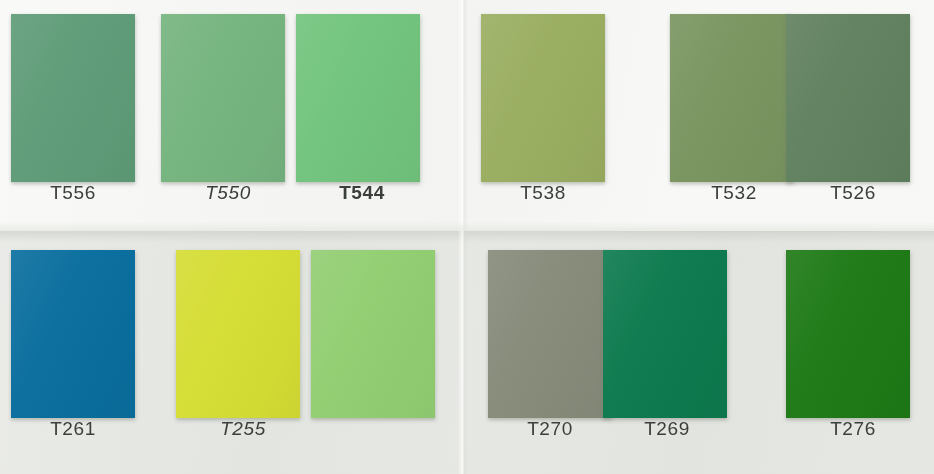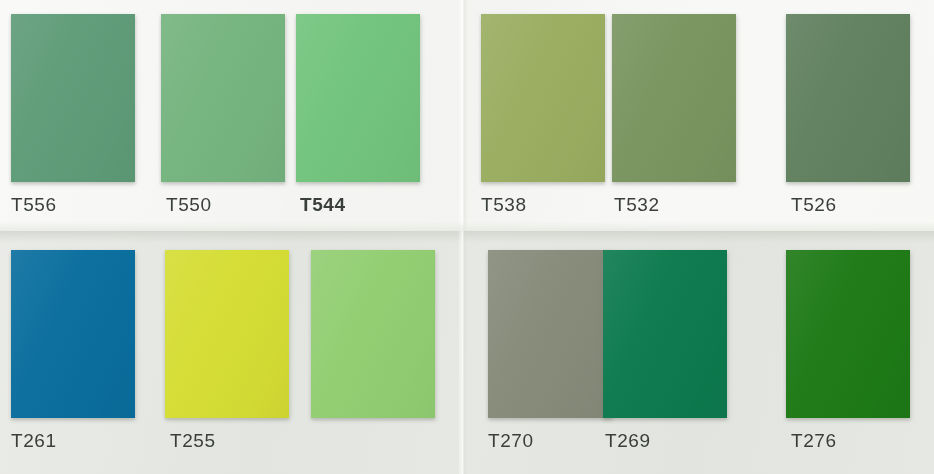--- a/index.html
+++ b/index.html
@@ -117,41 +117,41 @@
     position: absolute;
     inset: 0;
     pointer-events: none;
     background: linear-gradient(115deg,
       rgba(255,255,255,0.085) 0%,
       rgba(255,255,255,0.015) 38%,
       rgba(0,0,0,0.018) 78%,
       rgba(0,0,0,0.045) 100%);
   }
   .chip-label {
-    margin-top: 12px;
     font-size: 19px;
     letter-spacing: 0.6px;
     color: #3a3f3c;
+    text-align: center;
     width: 124px;
     font-family: "Liberation Sans", sans-serif;
   }
 
   
   #card-top .swatch-cell { top: 14px; }
   #card-top .col0 { left: 11px;  }
-  #card-top .col1 { left: 161px; }
+  #card-top .col1 { left: 161px; font-style: italic; }
   #card-top .col2 { left: 296px; font-weight: bold; }
   #card-top .col3 { left: 481px; }
-  #card-top .col4 { left: 612px; }
+  #card-top .col4 { left: 670px; }
   #card-top .col5 { left: 786px; }
 
   
   #card-bottom .swatch-cell { top: 19px; }
   #card-bottom .col0 { left: 11px;  }
-  #card-bottom .col1 { left: 165px; }
+  #card-bottom .col1 { left: 176px; font-style: italic; }
   #card-bottom .col2 { left: 311px; }
   #card-bottom .col3 { left: 488px; }
   #card-bottom .col4 { left: 603px; }
   #card-bottom .col5 { left: 786px; }
 
   
   #card-top .col1 .chip-label,
   #card-bottom .col1 .chip-label { transform: translateX(5px); }
   #card-top .col2 .chip-label,
   #card-bottom .col2 .chip-label { transform: translateX(4px); }

